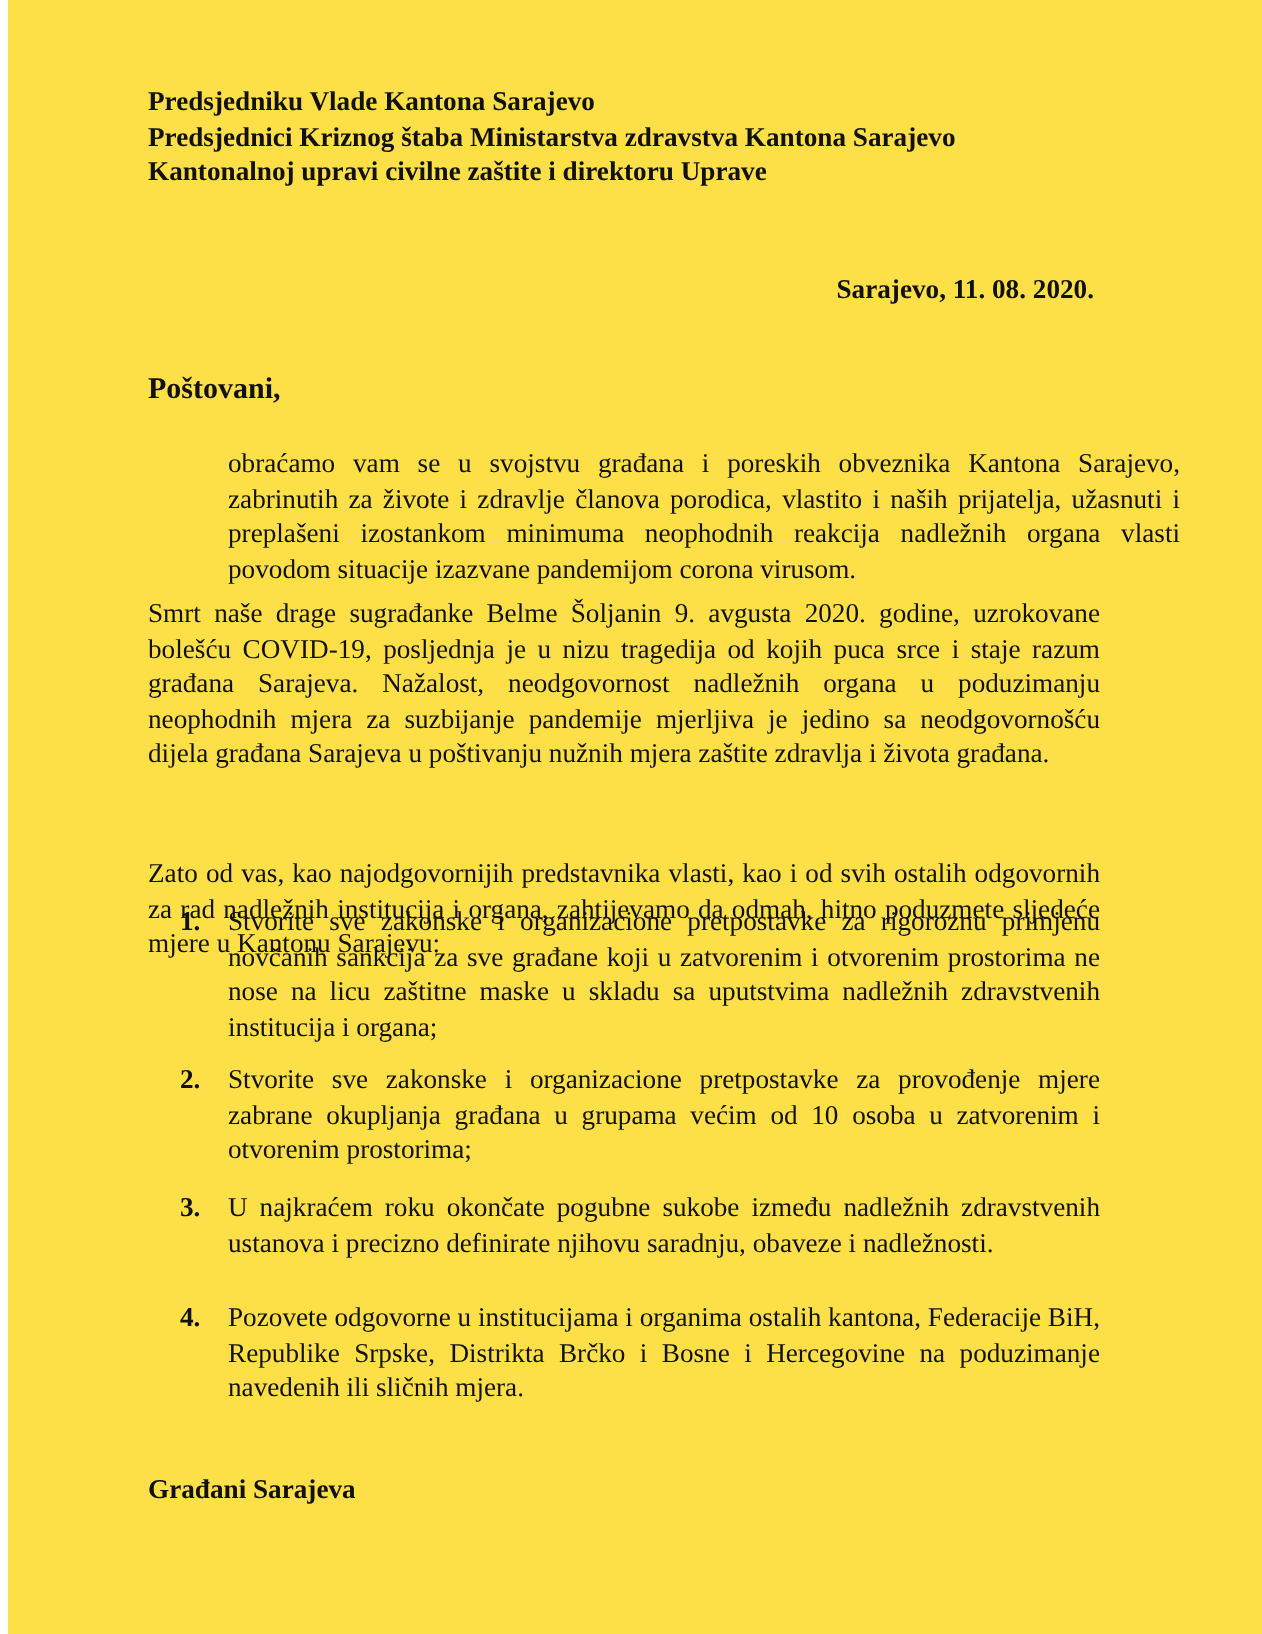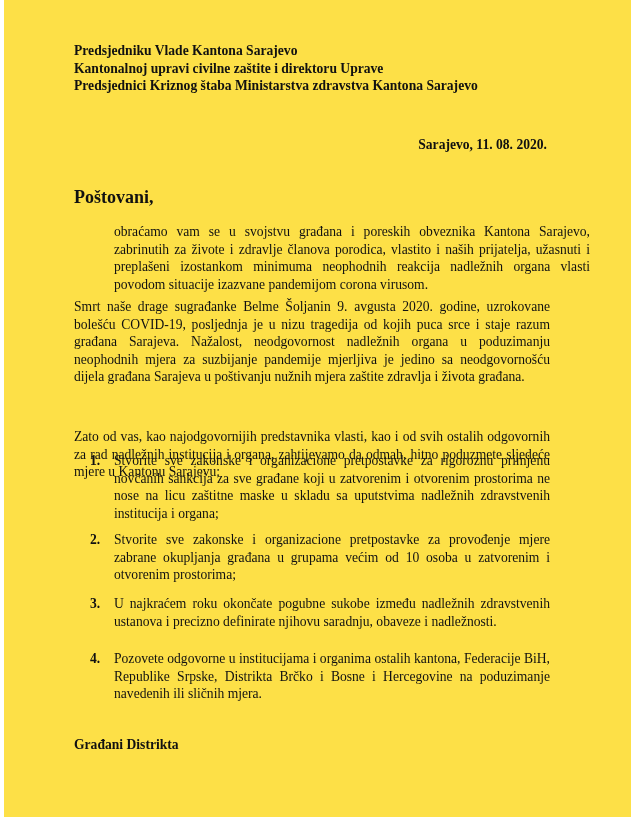--- a/index.html
+++ b/index.html
@@ -2,43 +2,43 @@
 <html><head>
 <meta charset="utf-8">
 <style>
   html, body { margin:0; padding:0; background:#ffffff; }
   body { width:631px; height:817px; overflow:hidden; position:relative;
          font-family:"Liberation Serif", "DejaVu Serif", serif; color:#111; }
   .page { position:absolute; left:4px; top:0; width:631px; height:817px; background:#fde047; }
   .recipients { position:absolute; left:70px; top:42px; font-weight:bold; font-size:13.6px; line-height:17.5px; }
   .recipients div { white-space:nowrap; }
   .date { position:absolute; right:88px; top:137px; font-weight:bold; font-size:13.6px; }
-  .greeting { position:absolute; left:70px; top:187px; font-weight:bold; font-size:18px; }
+  .greeting { position:absolute; left:70px; top:187px; font-weight:bold; font-size:15px; }
   .para { position:absolute; left:70px; width:476px; font-size:13.6px; line-height:17.6px; text-align:justify; }
   .p1 { top:223px;margin-left:40px; }
   .p2 { top:298px; }
   .p3 { top:390px;margin-top:38px; }
   .list { position:absolute; left:86px; width:460px; font-size:13.6px; line-height:17.6px; }
   .item { position:absolute; left:0; width:460px; display:flex; }
   .item .num { width:24px; font-weight:bold; flex:none; }
   .item .txt { flex:1; text-align:justify; }
   .i1 { top:452px; }
   .i2 { top:531px; }
   .i3 { top:595px; }
   .i4 { top:650px; }
   .signature { position:absolute; left:70px; top:737px; font-weight:bold; font-size:13.6px; }
 </style>
 </head>
 <body>
 
 <div class="page">
   <div class="recipients">
     <div>Predsjedniku Vlade Kantona Sarajevo</div>
+    <div>Predsjednici Kriznog štaba Ministarstva zdravstva Kantona Sarajevo</div>
     <div>Kantonalnoj upravi civilne zaštite i direktoru Uprave</div>
-    <div>Predsjednici Kriznog štaba Ministarstva zdravstva Kantona Sarajevo</div>
   </div>
 
   <div class="date">Sarajevo, 11. 08. 2020.</div>
 
   <div class="greeting">Poštovani,</div>
 
   <div class="para p1">obraćamo vam se u svojstvu građana i poreskih obveznika Kantona Sarajevo, zabrinutih za živote i zdravlje članova porodica, vlastito i naših prijatelja, užasnuti i preplašeni izostankom minimuma neophodnih reakcija nadležnih organa vlasti povodom situacije izazvane pandemijom corona virusom.</div>
   <div class="para p2">Smrt naše drage sugrađanke Belme Šoljanin 9. avgusta 2020. godine, uzrokovane bolešću COVID-19, posljednja je u nizu tragedija od kojih puca srce i staje razum građana Sarajeva. Nažalost, neodgovornost nadležnih organa u poduzimanju neophodnih mjera za suzbijanje pandemije mjerljiva je jedino sa neodgovornošću dijela građana Sarajeva u poštivanju nužnih mjera zaštite zdravlja i života građana.</div>
   <div class="para p3">Zato od vas, kao najodgovornijih predstavnika vlasti, kao i od svih ostalih odgovornih za rad nadležnih institucija i organa, zahtijevamo da odmah, hitno poduzmete sljedeće mjere u Kantonu Sarajevu:</div>
 
@@ -54,14 +54,14 @@
     <div class="item i3">
       <span class="num">3.</span>
       <span class="txt">U najkraćem roku okončate pogubne sukobe između nadležnih zdravstvenih ustanova i precizno definirate njihovu saradnju, obaveze i nadležnosti.</span>
     </div>
     <div class="item i4">
       <span class="num">4.</span>
       <span class="txt">Pozovete odgovorne u institucijama i organima ostalih kantona, Federacije BiH, Republike Srpske, Distrikta Brčko i Bosne i Hercegovine na poduzimanje navedenih ili sličnih mjera.</span>
     </div>
   </div>
 
-  <div class="signature">Građani Distrikta</div>
+  <div class="signature">Građani Sarajeva</div>
 </div>
 
 </body></html>

